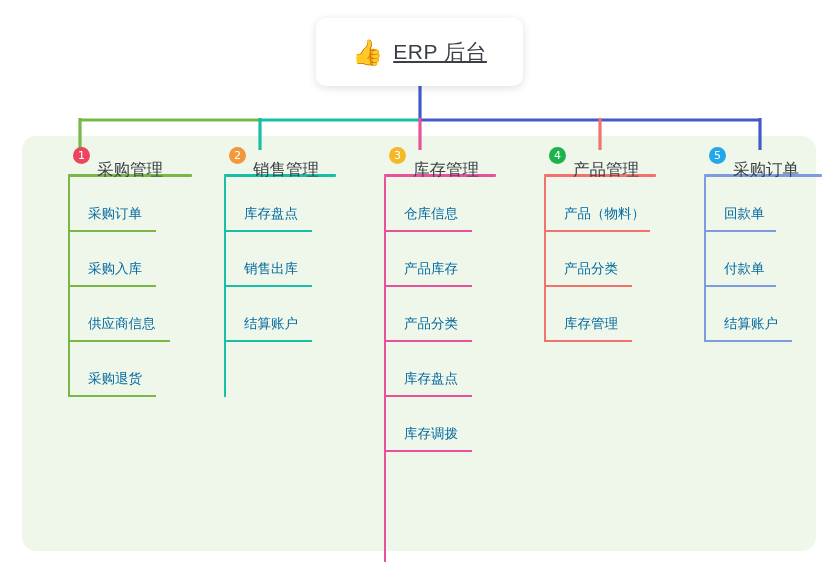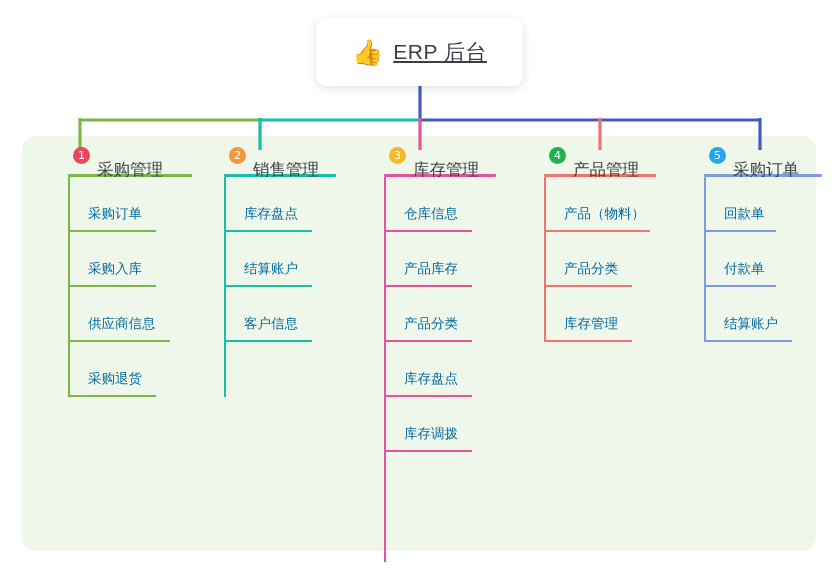--- a/index.html
+++ b/index.html
@@ -210,27 +210,27 @@
           <span class="col-title">销售管理</span>
         </div>
         <div class="col-rule" style="background: rgb(25, 191, 165); width: 112px;"></div>
         <div class="leaves">
           <div class="spine" style="background: rgb(25, 191, 165); height: 220px;"></div>
           <div class="leaf">
             <span class="leaf-label">库存盘点</span>
             <div class="leaf-rule" style="background: rgb(25, 191, 165); width: 88px;"></div>
           </div>
           <div class="leaf">
+            <span class="leaf-label">销售出库</span>
+            <div class="leaf-rule" style="background: rgb(25, 191, 165); width: 88px;"></div>
+          </div>
+          <div class="leaf">
             <span class="leaf-label">结算账户</span>
             <div class="leaf-rule" style="background: rgb(25, 191, 165); width: 88px;"></div>
           </div>
-          <div class="leaf">
-            <span class="leaf-label">客户信息</span>
-            <div class="leaf-rule" style="background: rgb(25, 191, 165); width: 88px;"></div>
-          </div>
         </div>
       </div>
       <div class="column" style="left: 350px;">
         <div class="col-head">
           <span class="badge" style="background: rgb(245, 185, 37);">3</span>
           <span class="col-title">库存管理</span>
         </div>
         <div class="col-rule" style="background: rgb(232, 82, 154); width: 112px;"></div>
         <div class="leaves">
           <div class="spine" style="background: rgb(232, 82, 154); height: 385px;"></div>

